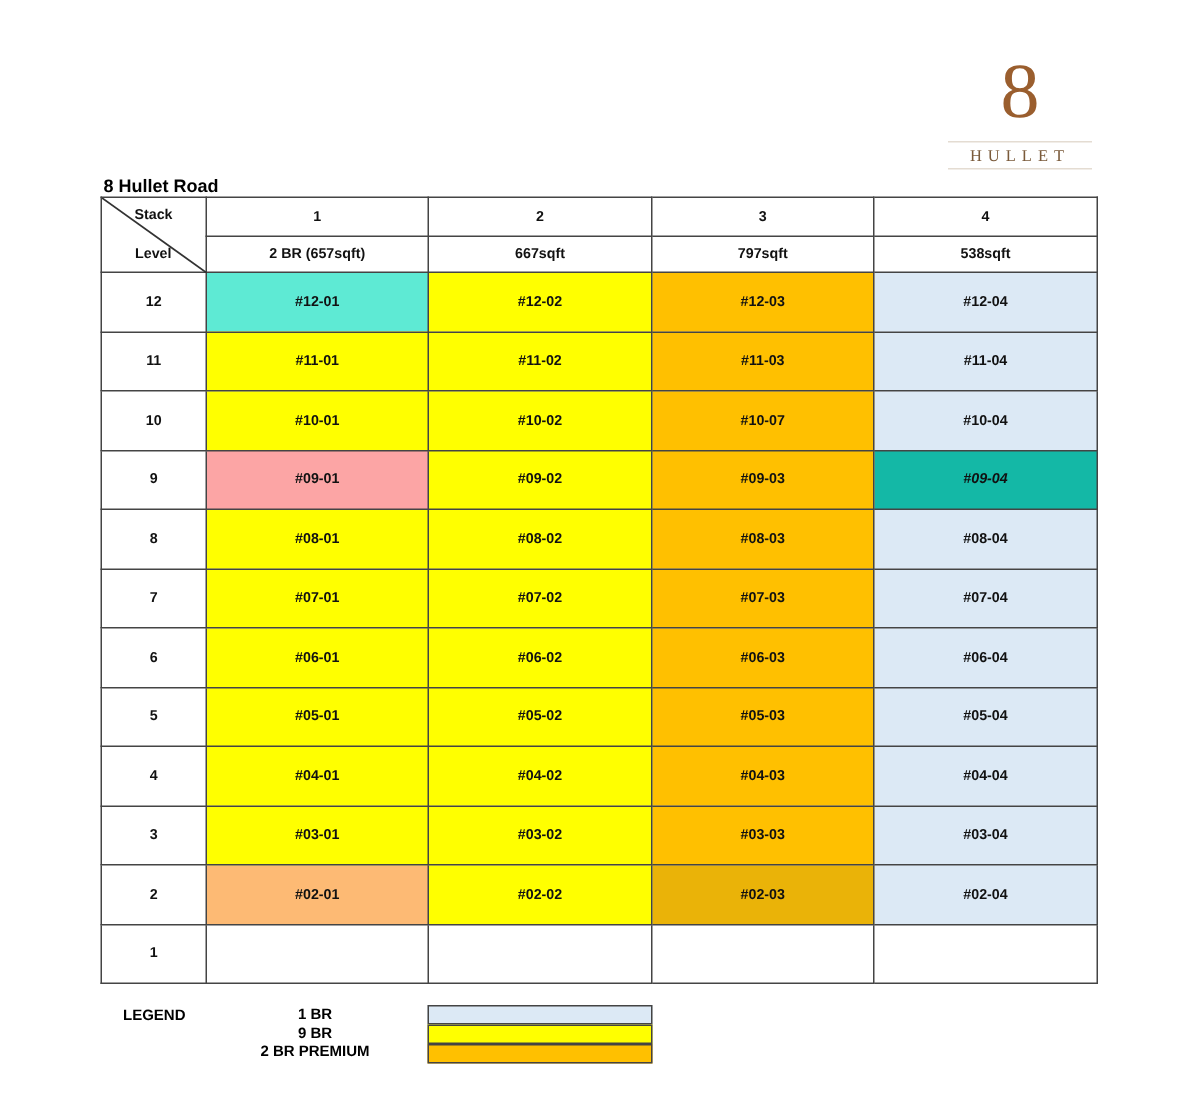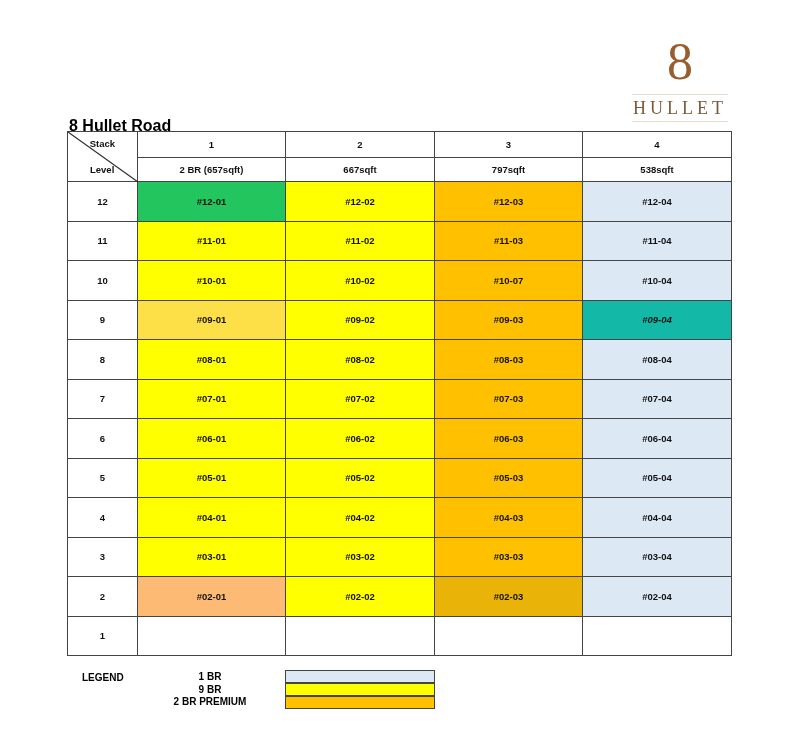--- a/index.html
+++ b/index.html
@@ -1,20 +1,20 @@
 <!DOCTYPE html>
 <html><head>
 <meta charset="utf-8">
 <style>
   html, body { margin:0; padding:0; background:#fff; }
   body { width:800px; height:736px; position:relative; font-family:"Liberation Sans", sans-serif; overflow:hidden; }
   .logo { position:absolute; left:630px; top:36px; width:100px; text-align:center; color:#8a5a30; }
   .logo .num { font-family:"Liberation Serif", serif; font-size:52px; line-height:52px; color:#9a5e2e; }
-  .logo .word { font-family:"Liberation Serif", serif; font-size:18px; letter-spacing:4px; color:#7a5a3a; border-top:1px solid #e4dcd2; border-bottom:1px solid #e4dcd2; margin:6px 2px 0; padding:3px 0 2px; }
-  .title { position:absolute; left:69px; top:117px; font-size:16px; font-weight:bold; color:#000;text-align:center; }
+  .logo .word { font-family:"Liberation Serif", serif; font-size:11px; letter-spacing:4px; color:#7a5a3a; border-top:1px solid #e4dcd2; border-bottom:1px solid #e4dcd2; margin:6px 2px 0; padding:3px 0 2px; }
+  .title { position:absolute; left:69px; top:117px; font-size:12px; font-weight:bold; color:#000;text-align:center; }
   table { position:absolute; left:67px; top:131px; border-collapse:collapse; table-layout:fixed; }
   td { border:1.5px solid #444; text-align:center; font-size:9.5px; font-weight:bold; color:#111; padding:0; }
   tr.h1 td { height:25px; }
   tr.h2 td { height:23px; }
   tr.row td { height:38.5px; }
   .corner { position:relative; }
   .corner svg { position:absolute; left:0; top:0; }
   .corner .stack { position:absolute; right:22px; top:6px;margin-left:40px; }
   .corner .level { position:absolute; left:22px; bottom:6px; }
   .legend { position:absolute; top:672px; font-size:10px; font-weight:bold; }
@@ -53,42 +53,42 @@
       <td>4</td>
     </tr>
     <tr class="h2">
       <td>2 BR (657sqft)</td>
       <td>667sqft</td>
       <td>797sqft</td>
       <td>538sqft</td>
     </tr>
   <tr class="row">
         <td>12</td>
-        <td style="background: #22c55e;">#12-01</td>
+        <td style="background: #5eead4;">#12-01</td>
         <td style="background: rgb(255, 255, 0);">#12-02</td>
         <td style="background: rgb(255, 192, 0);">#12-03</td>
         <td style="background: rgb(220, 233, 245);">#12-04</td>
       </tr>
       <tr class="row">
         <td>11</td>
         <td style="background: rgb(255, 255, 0);">#11-01</td>
         <td style="background: rgb(255, 255, 0);">#11-02</td>
         <td style="background: rgb(255, 192, 0);">#11-03</td>
         <td style="background: rgb(220, 233, 245);">#11-04</td>
       </tr>
       <tr class="row">
         <td>10</td>
         <td style="background: rgb(255, 255, 0);">#10-01</td>
         <td style="background: rgb(255, 255, 0);">#10-02</td>
         <td style="background: rgb(255, 192, 0);">#10-07</td>
         <td style="background: rgb(220, 233, 245);">#10-04</td>
       </tr>
       <tr class="row">
         <td>9</td>
-        <td style="background: #fde047; margin-top: 28px;">#09-01</td>
+        <td style="background: #fca5a5; margin-top: 28px;">#09-01</td>
         <td style="background: rgb(255, 255, 0);">#09-02</td>
         <td style="background: rgb(255, 192, 0);">#09-03</td>
         <td style="background: #14b8a6; font-style: italic;">#09-04</td>
       </tr>
       <tr class="row">
         <td>8</td>
         <td style="background: rgb(255, 255, 0);">#08-01</td>
         <td style="background: rgb(255, 255, 0);">#08-02</td>
         <td style="background: rgb(255, 192, 0);">#08-03</td>
         <td style="background: rgb(220, 233, 245);">#08-04</td>

